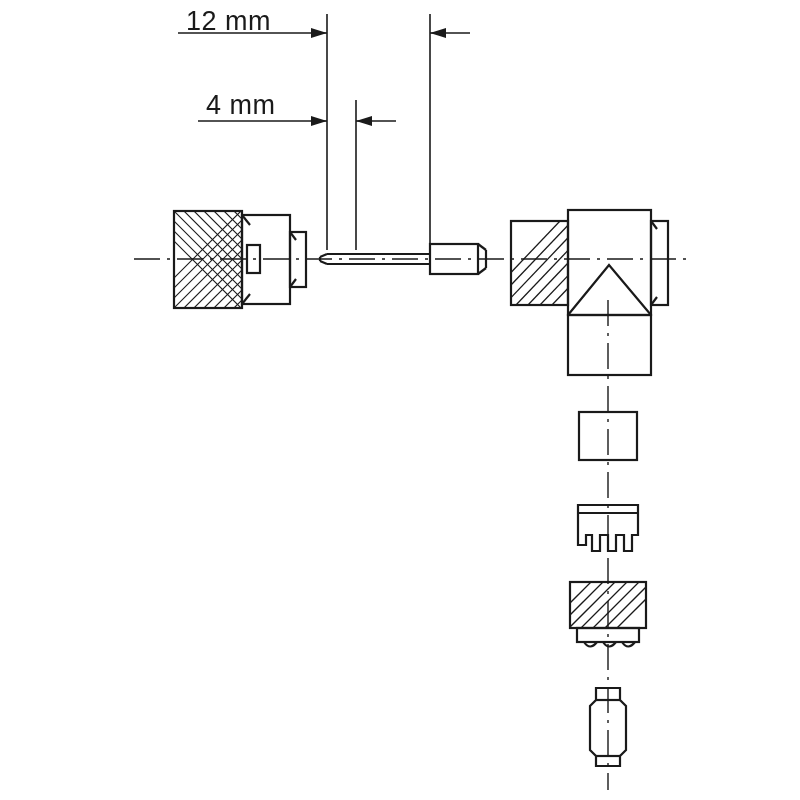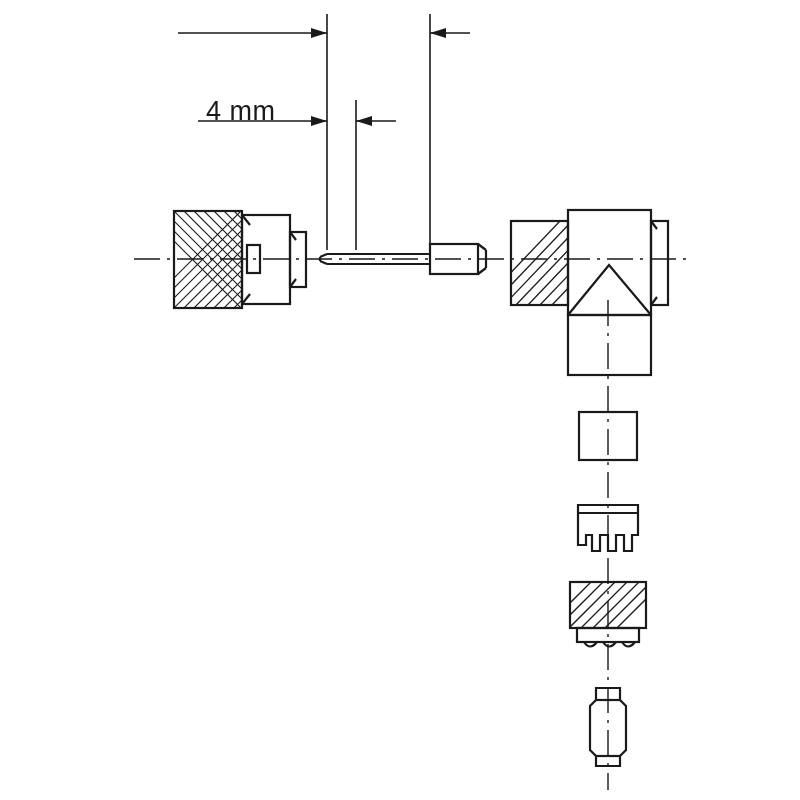--- a/index.html
+++ b/index.html
@@ -26,21 +26,21 @@
   }
   .dim-label {
     position: absolute;
     font-family: "Liberation Sans", sans-serif;
     font-size: 27px;
     color: #1a1a1a;
     letter-spacing: 0.5px;
     white-space: nowrap;
   }
   #label-12mm { left: 186px; top: 6px; }
-  #label-4mm  { left: 206px; top: 90px; margin-top: 6px; }
+  #label-4mm  { left: 206px; top: 90px; }
 </style>
 </head>
 <body>
 
 <div id="stage">
 
   <svg id="drawing" width="800" height="800" viewBox="0 0 800 800">
     <g fill="none" stroke="#1a1a1a" stroke-width="2.2" stroke-linecap="butt" stroke-linejoin="miter">
 
       <g stroke-width="1.6">
@@ -202,16 +202,17 @@
       <g>
         <path d="M596,688 L620,688 L620,700 L626,706 L626,750 L620,756 L620,766
                  L596,766 L596,756 L590,750 L590,706 L596,700 Z"></path>
         <line x1="596" y1="700" x2="620" y2="700"></line>
         <line x1="596" y1="756" x2="620" y2="756"></line>
       </g>
 
     </g>
   </svg>
 
+  <div class="dim-label" id="label-12mm">12 mm</div>
 
   <div class="dim-label" id="label-4mm">4 mm</div>
 
 </div>
 
 </body></html>

